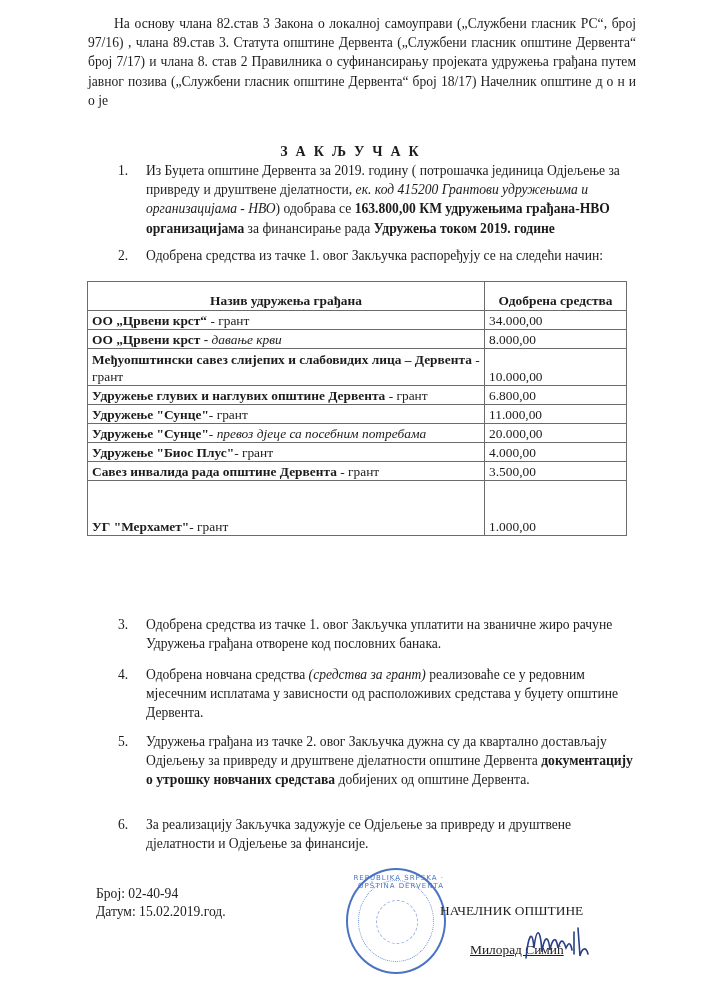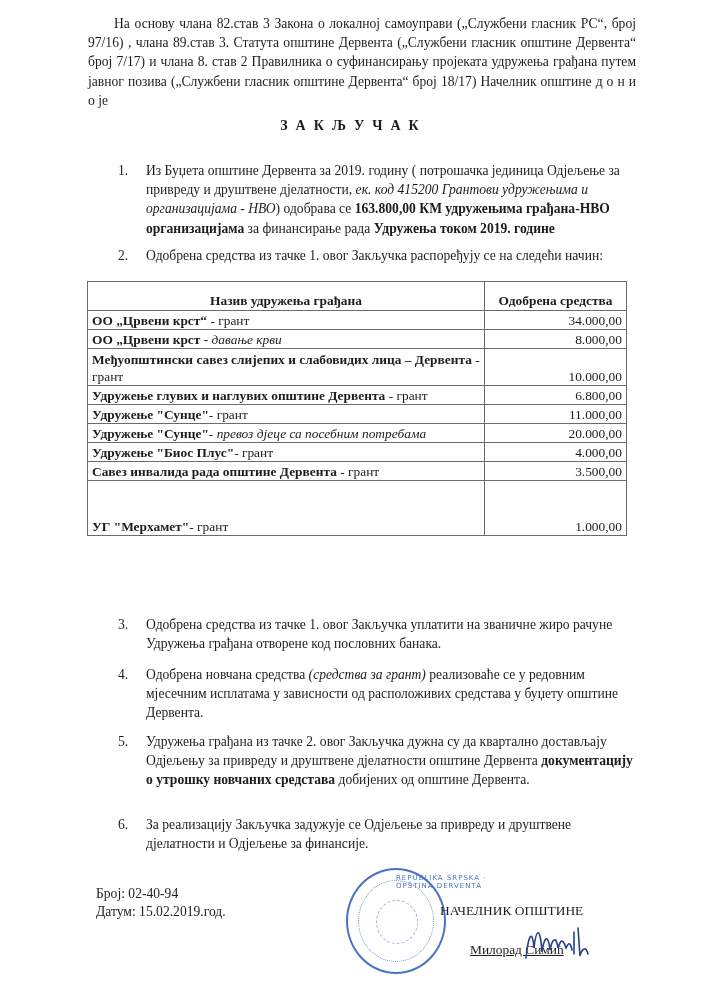--- a/index.html
+++ b/index.html
@@ -7,58 +7,58 @@
     width: 707px; height: 1000px; position: relative; overflow: hidden;
     font-family: "Liberation Serif", "DejaVu Serif", serif;
     color: #1c1c1c; font-size: 13.6px;
   }
   .abs { position: absolute; }
   .para {
     left: 88px; top: 14px; width: 548px; line-height: 19.2px;
     text-indent: 26px; text-align: justify;
   }
   .title {
-    left: 0; width: 707px; top: 118px; text-align: center;
+    left: 0; width: 707px; top: 144px; text-align: center;
     font-weight: bold; letter-spacing: 8px; font-size: 14px;
   }
   .item { left: 118px; width: 520px; line-height: 19.2px; }
   .item .num { position: absolute; left: 0; top: 0; }
   .item .txt { position: absolute; left: 28px; top: 0; width: 496px; }
   b { font-weight: bold; }
   i { font-style: italic; }
 
   table.grants {
     position: absolute; left: 87px; top: 281px; width: 540px;
     border-collapse: collapse; font-size: 13.4px; line-height: 17px;
   }
   table.grants td, table.grants th {
     border: 1px solid #6b6b6b; padding: 0 4px 0 4px; vertical-align: bottom;
   }
   table.grants th { font-weight: bold; height: 27px; text-align: center; vertical-align: bottom; padding-bottom: 1px; }
   table.grants th.amt-h { width: 133px; }
-  table.grants td.amt { text-align: right; width: 133px; }
+  table.grants td.amt { width: 133px; }
   table.grants tr.r1 td { height: 18px; }
   table.grants tr.r2 td { height: 36px; }
 
   .footer-left { left: 96px; top: 885px; line-height: 18px; }
   .stamp {
     left: 346px; top: 868px; width: 100px; height: 106px; border-radius: 50%;
     border: 2px solid #4b73c4; box-sizing: border-box;
   }
   .stamp::before {
     content: ""; position: absolute; left: 10px; top: 10px; right: 10px; bottom: 10px;
     border-radius: 50%; border: 1px dotted #6b8bd0;
   }
   .stamp::after {
     content: ""; position: absolute; left: 28px; top: 30px; width: 40px; height: 42px;
     border-radius: 50%; border: 1px dashed #9ab0e0;
   }
   .stamp-text {
-    position: absolute; left: 0; top: 4px; width: 100%; text-align: left;
-    font-size: 7px; color: #4b73c4; letter-spacing: 1px; font-family: "DejaVu Sans", sans-serif; margin-left: 48px;
+    position: absolute; left: 0; top: 4px; width: 100%; text-align: right;
+    font-size: 7px; color: #4b73c4; letter-spacing: 1px; font-family: "DejaVu Sans", sans-serif;
   }
   .sign-title { left: 440px; top: 903px; font-size: 13.4px; }
   .sign-name { left: 470px; top: 942px; font-size: 13.4px; text-decoration: underline; }
   .signature { left: 522px; top: 918px; }
 </style>
 </head>
 <body>
 
 <div class="abs para">На основу члана 82.став 3 Закона о локалној самоуправи („Службени гласник РС“, број 97/16) , члана 89.став 3. Статута општине Дервента („Службени гласник општине Дервента“ број 7/17) и члана 8. став 2 Правилника о суфинансирању пројеката удружења грађана путем јавног позива („Службени гласник општине Дервента“ број 18/17) Начелник општине д о н и о  је</div>
 

